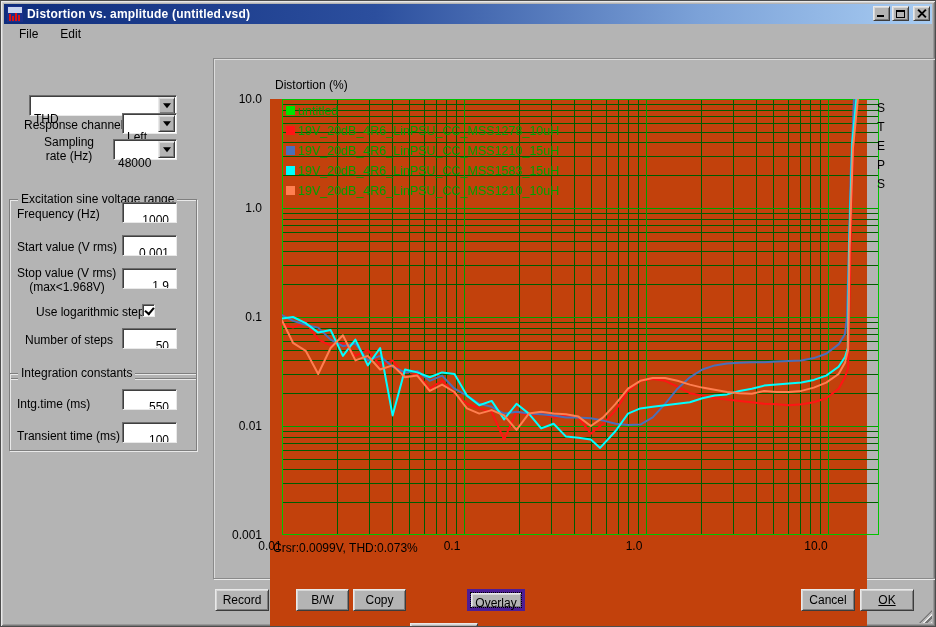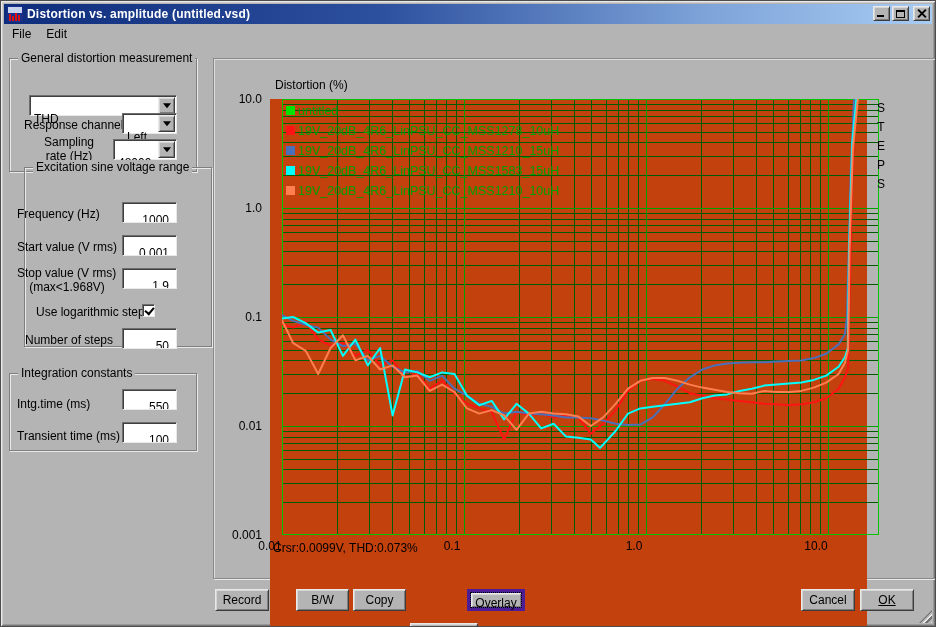--- a/index.html
+++ b/index.html
@@ -24,21 +24,21 @@
     box-shadow: inset 1px 1px 0 #d6d6d6, inset -1px -1px 0 #7d7d7d;
   }
   .tb-btn.close { margin-left:2px; }
   .g-min { position:absolute; left:3px; bottom:3px; width:7px; height:2px; background:#000; }
   .g-max { position:absolute; left:3px; top:3px; width:9px; height:8px; border:1px solid #000; border-top-width:2px; }
   .g-x   { position:absolute; left:3px; top:2px; width:9px; height:9px; }
   .g-x::before,.g-x::after { content:""; position:absolute; left:4px; top:-1px; width:2px; height:11px; background:#000; }
   .g-x::before{ transform:rotate(45deg);} .g-x::after{ transform:rotate(-45deg);}
   
   .menubar { position:absolute; left:3px; top:23px; right:3px; height:20px; display:flex; align-items:center; }
-  .menu-item { padding:20px 7px; margin-left:1px; cursor:default; }
+  .menu-item { padding:20px 7px; margin-left:8px; cursor:default; }
   
   .groupbox {
     position:absolute; border:1px solid #7f7f7f;
     box-shadow: 1px 1px 0 #e9e9e9, inset 1px 1px 0 #e9e9e9;
   }
   .groupbox > .gb-title { position:absolute; top:-8px; left:8px; background:#b4b4b4; padding:0 3px; font-size:12px; white-space:nowrap; }
   .lbl { position:absolute; font-size:12px; white-space:nowrap; }
   .sunken {
     background:#fff; border:1px solid; border-color:#6e6e6e #e9e9e9 #e9e9e9 #6e6e6e;
     box-shadow: inset 1px 1px 0 #3f3f3f;
@@ -108,40 +108,37 @@
           <span class="g-x"></span>
         </div>
     </div>
   </div>
 
   <div class="menubar">
     <span class="menu-item">File</span>
     <span class="menu-item">Edit</span>
   </div>
 
-  <div class="groupbox" style="left:8px;top:57px;width:188px;height:114px;">
-    <span class="gb-title">General distortion measurement</span>
-  </div>
   <div class="combo sunken" style="left:28px;top:94px;width:148px;">
     <span class="cval">THD</span>
     <span class="cbtn"></span>
   </div>
   <span class="lbl" style="left:23px;top:117px;">Response channel</span>
   <div class="combo sunken" style="left:121px;top:112px;width:55px;">
     <span class="cval">Left</span>
     <span class="cbtn"></span>
   </div>
   <span class="lbl" style="left:28px;top:134px;width:80px;text-align:center;">Sampling</span>
   <span class="lbl" style="left:28px;top:148px;width:80px;text-align:center;">rate (Hz)</span>
   <div class="combo sunken" style="left:112px;top:138px;width:64px;">
     <span class="cval">48000</span>
     <span class="cbtn"></span>
   </div>
 
-  <div class="groupbox" style="left:8px;top:166px;width:188px;height:180px;margin-left:15px;">
+  <div class="groupbox" style="left:8px;top:198px;width:188px;height:180px;">
     <span class="gb-title">Excitation sine voltage range</span>
   </div>
   <span class="lbl" style="left:16px;top:206px;">Frequency (Hz)</span>
   <input class="edit" style="left: 121px; top: 201px;" value="1000">
   <span class="lbl" style="left:16px;top:239px;">Start value (V rms)</span>
   <input class="edit" style="left: 121px; top: 234px;" value="0.001">
   <span class="lbl" style="left:16px;top:265px;">Stop value (V rms)</span>
   <span class="lbl" style="left:16px;top:279px;width:100px;text-align:center;">(max&lt;1.968V)</span>
   <input class="edit" style="left: 121px; top: 267px;" value="1.9">
   <span class="lbl" style="left:35px;top:304px;">Use logarithmic steps</span>

